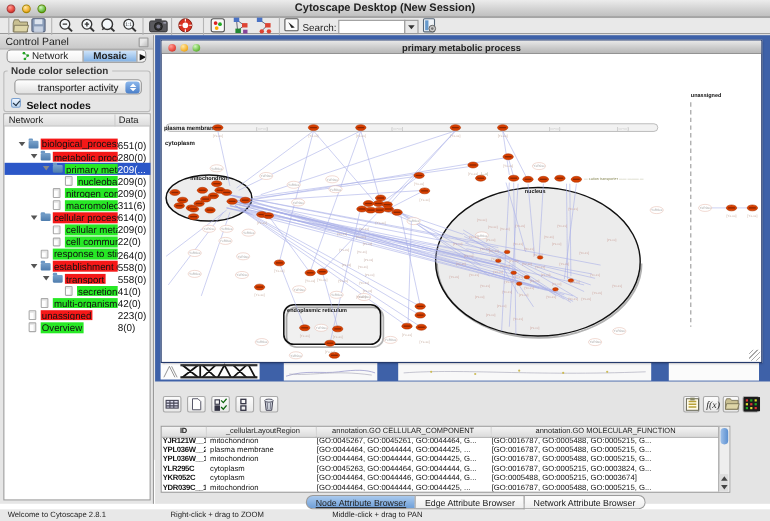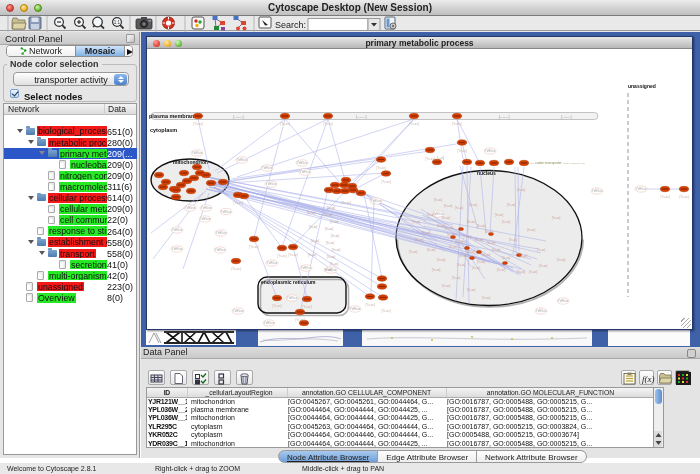--- a/index.html
+++ b/index.html
@@ -58,21 +58,21 @@
 #nettitle{position:absolute;left:0;top:0;width:545px;height:12px;background:linear-gradient(#e8e8e8,#cacaca 60%,#b8b8b8);border-bottom:1px solid #888;}
 #nettitle .tl{position:absolute;top:2.5px;width:7px;height:7px;border-radius:50%;}
 #nettext{position:absolute;left:0;right:0;top:1px;text-align:center;font-size:8.5px;font-weight:bold;color:#222;}
 #netcanvas{position:absolute;left:0;top:12px;}
 #grip{position:absolute;right:1px;bottom:1px;width:10px;height:10px;
  background:repeating-linear-gradient(135deg,transparent,transparent 2px,#aaa 2px,#aaa 3px);}
 
 #datapanel{position:absolute;left:141px;top:347px;width:559px;height:111px;background:#e4e4e4;}
 #dphead{position:absolute;left:0;top:0;width:559px;height:12px;background:linear-gradient(#dedede,#c9c9c9);border-bottom:1px solid #aaa;font-size:9px;color:#222;padding-left:2px;}
 #dphead .fico{position:absolute;right:4px;top:1.5px;width:9px;height:9px;border:1px solid #888;border-radius:2px;background:#d0d0d0;}
-.dbtn{position:absolute;top:23px;width:17px;height:15px;border:1px solid #aaa;border-radius:2px;background:linear-gradient(#fdfdfd,#e8e8e8);}
+.dbtn{position:absolute;top:13px;width:17px;height:15px;border:1px solid #aaa;border-radius:2px;background:linear-gradient(#fdfdfd,#e8e8e8);}
 #dtable{position:absolute;left:5px;top:40px;width:518px;height:61px;background:#fff;border:1px solid #999;font-size:7px;}
 #dtable table{border-collapse:collapse;width:508px;table-layout:fixed;}
 #dtable th{height:9px;background:linear-gradient(#f4f4f4,#dcdcdc);border-right:1px solid #ccc;border-bottom:1px solid #aaa;font-size:6.8px;font-weight:normal;color:#222;overflow:hidden;white-space:nowrap;padding:0;}
 #dtable td{height:8.4px;font-size:7px;color:#111;white-space:nowrap;overflow:hidden;padding:0 0 0 1px;border:0;}
 #dtable .c1{width:40px;font-weight:bold;letter-spacing:-0.3px;}
 #dtable .c2{width:100px;padding-left:4px;}
 #dtable .c3{width:159px;}
 #dtable .c4{width:209px;}
 #dscroll{position:absolute;right:0;top:0;width:10px;height:59px;border-left:1px solid #999;background:#eee;}
 #dthumb{position:absolute;left:1px;top:1px;width:7px;height:15px;border-radius:4px;background:linear-gradient(90deg,#9ec0ea,#5b8fd0);}
@@ -723,21 +723,20 @@
 <text x="165" y="207" font-size="2.8" text-anchor="middle" fill="#b09086" opacity="0.85">[Yx-xx]</text>
 <line x1="227" y1="152" x2="224" y2="245" stroke="#a8aee8" stroke-width="0.7" opacity="0.75"></line>
 <text x="290" y="110" font-size="3.2" fill="#997">[—x]</text>
 <text x="384" y="115" font-size="3.4" fill="#885">— cation transporter —— ——— —</text>
    </svg>
    <div id="grip"></div>
   </div>
  </div>
 
  <div id="datapanel">
-  <div id="dphead">Data Panel<span class="fico"></span></div>
   <div class="dbtn" style="left:7px;"><svg width="15" height="13">
           <g stroke="#445" stroke-width="1">
             <rect x="2" y="3" width="11" height="7" fill="#dde" stroke="#445"></rect>
             <line x1="2" y1="5.5" x2="13" y2="5.5"></line>
             <line x1="2" y1="8" x2="13" y2="8"></line>
             <line x1="5.5" y1="3" x2="5.5" y2="10"></line>
             <line x1="9" y1="3" x2="9" y2="10"></line>
           </g>
         </svg></div>
   <div class="dbtn" style="left:29px;"><svg width="15" height="13">

